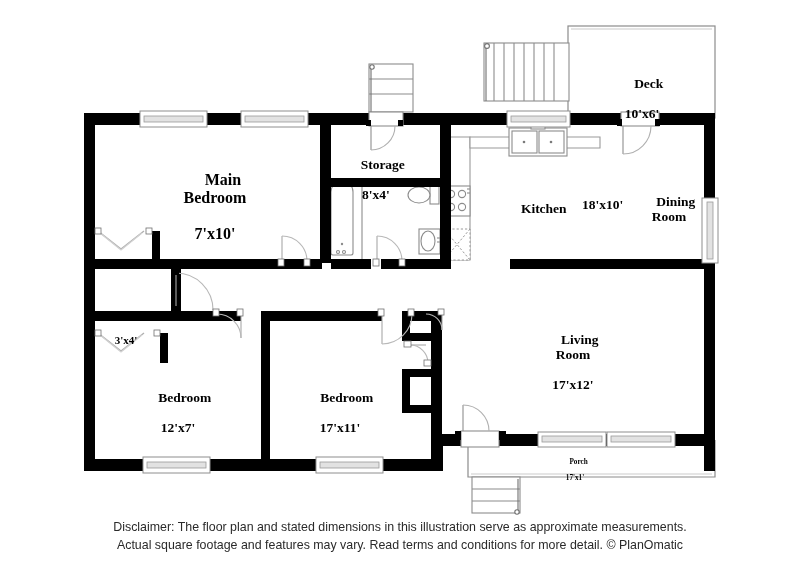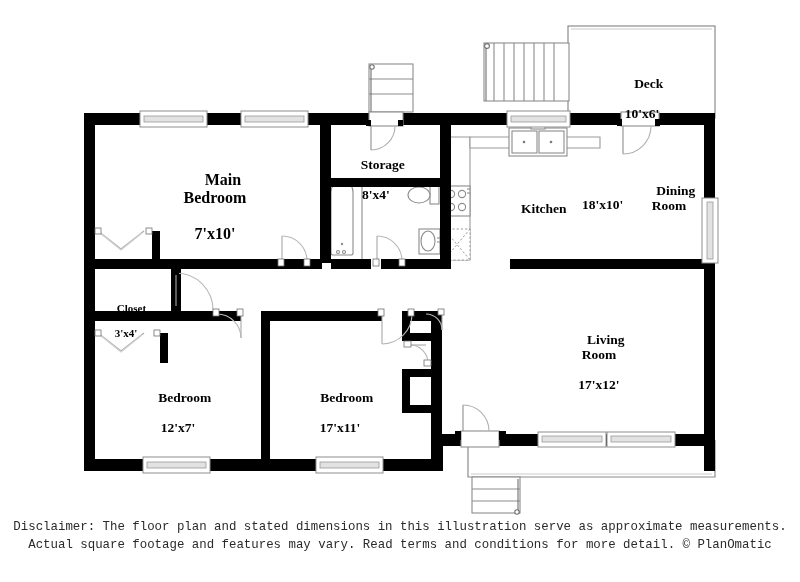--- a/index.html
+++ b/index.html
@@ -41,21 +41,21 @@
   .rl-lg { font-size: 16px; }
   .rl-md { font-size: 13.5px; }
   .rl-sm { font-size: 11px; }
   .rl-xs { font-size: 7.2px; }
   .disclaimer {
     position: absolute;
     left: 0;
     top: 519px;
     width: 800px;
     text-align: center;
-    font-family: Liberation Mono, monospace;
+    font-family: Liberation Sans, sans-serif;
     font-size: 12.4px;
     color: #2a2a2a;
     line-height: 1.45;
   }
   .disclaimer div { white-space: nowrap; }
 </style>
 </head>
 <body>
 
 <div id="plan-root">
@@ -343,48 +343,52 @@
   </div>
 
   <div class="room-label rl-md" style="left:472px; top:186px; width:82px;margin-left:24px;">
     <span>Kitchen</span>
   </div>
 
   <div class="room-label rl-md" style="left:556px; top:182px; width:80px;">
     <span>18'x10'</span>
   </div>
 
-  <div class="room-label rl-md" style="left:630px; top:168px; width:78px;">
+  <div class="room-label rl-md" style="left:630px; top:179px; width:78px;">
     <span>Dining<br>Room</span>
   </div>
 
   <div class="room-label rl-md" style="left:587px; top:61px; width:110px;">
     <span>Deck</span>
     <br><span>10'x6'</span>
   </div>
 
-  <div class="room-label rl-md" style="left:544px; top:317px; width:110px;">
+  <div class="room-label rl-md" style="left:518px; top:317px; width:110px;">
     <span>Living<br>Room</span>
     <br><span>17'x12'</span>
   </div>
 
-  <div class="room-label rl-sm" style="left:85px; top:290px; width:82px;">
+  <div class="room-label rl-sm" style="left:85px; top:297px; width:82px;">
     <span>Closet</span>
     <br><span>3'x4'</span>
   </div>
 
   <div class="room-label rl-md" style="left:118px; top:375px; width:120px;">
     <span>Bedroom</span>
     <br><span>12'x7'</span>
   </div>
 
   <div class="room-label rl-md" style="left:280px; top:375px; width:120px;">
     <span>Bedroom</span>
     <br><span>17'x11'</span>
   </div>
 
+  <div class="room-label rl-xs" style="left:535px; top:450px; width:80px;">
+    <span>Porch</span>
+    <br><span>17'x1'</span>
+  </div>
 
   <div class="disclaimer">
     <div>Disclaimer: The floor plan and stated dimensions in this illustration serve as approximate measurements.</div>
     <div>Actual square footage and features may vary. Read terms and conditions for more detail. © PlanOmatic</div>
   </div>
 
 </div>
 
 </body></html>

